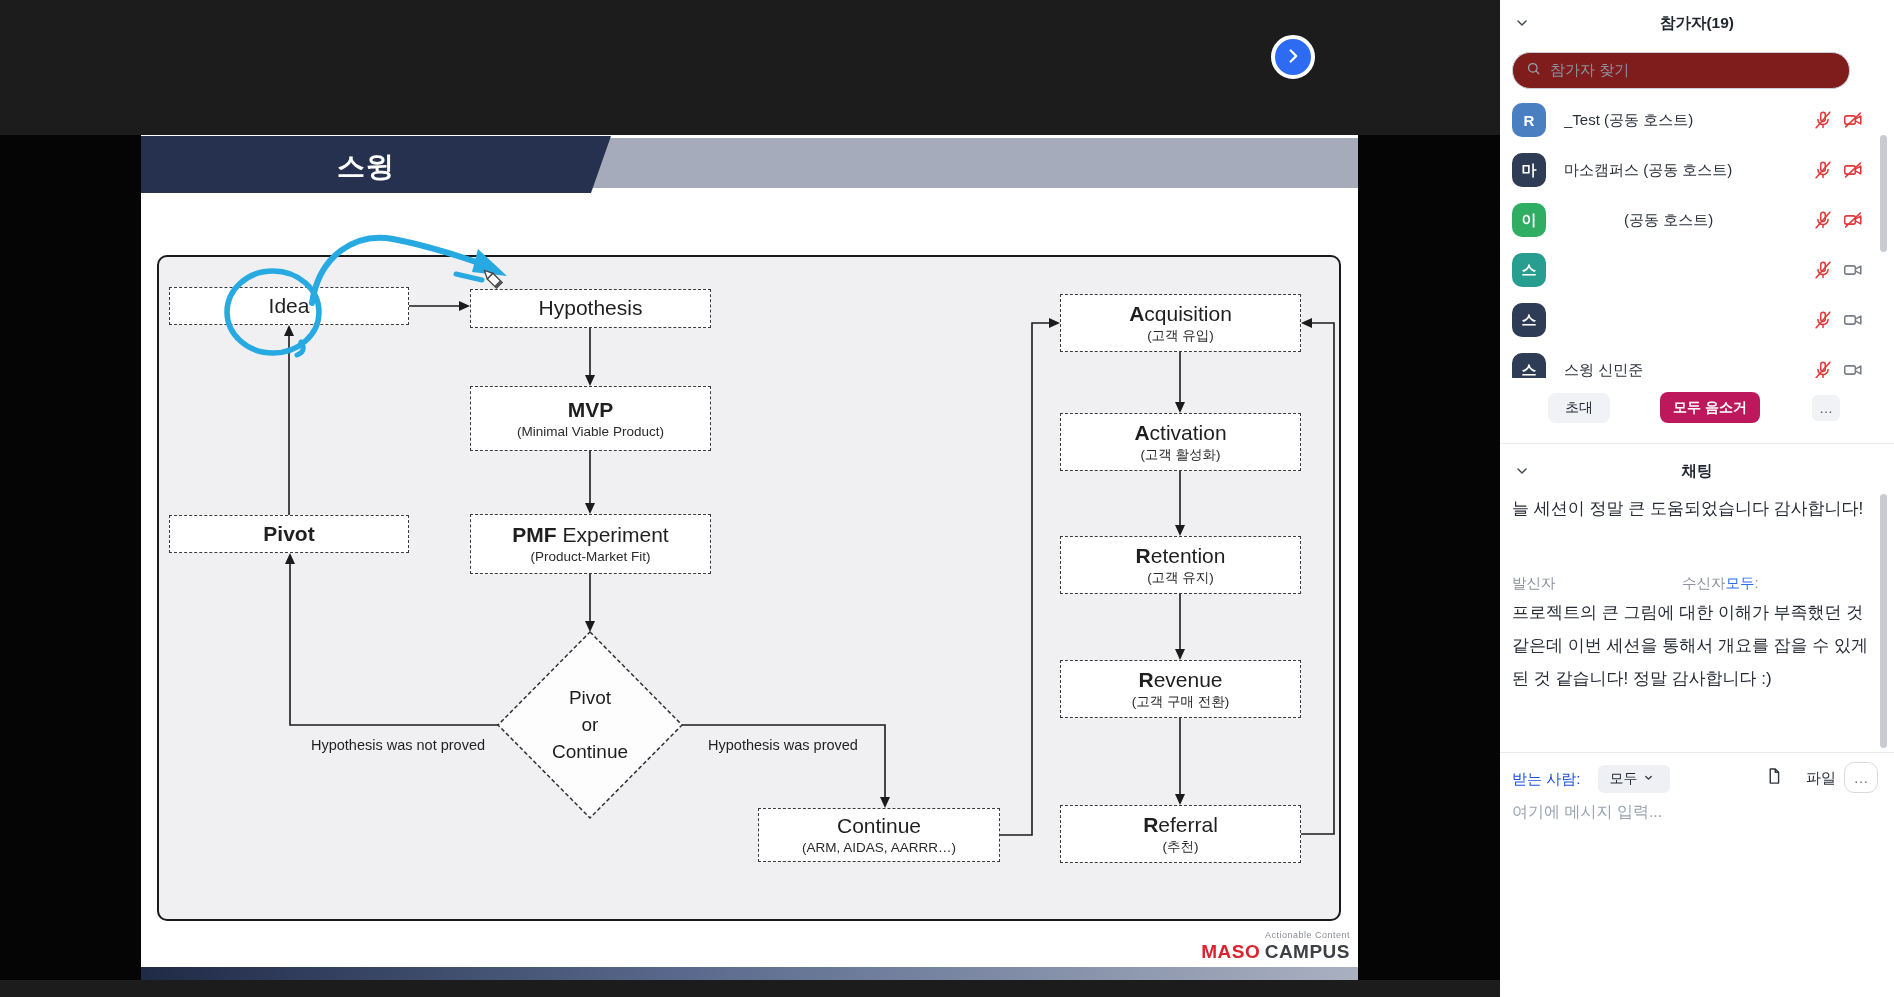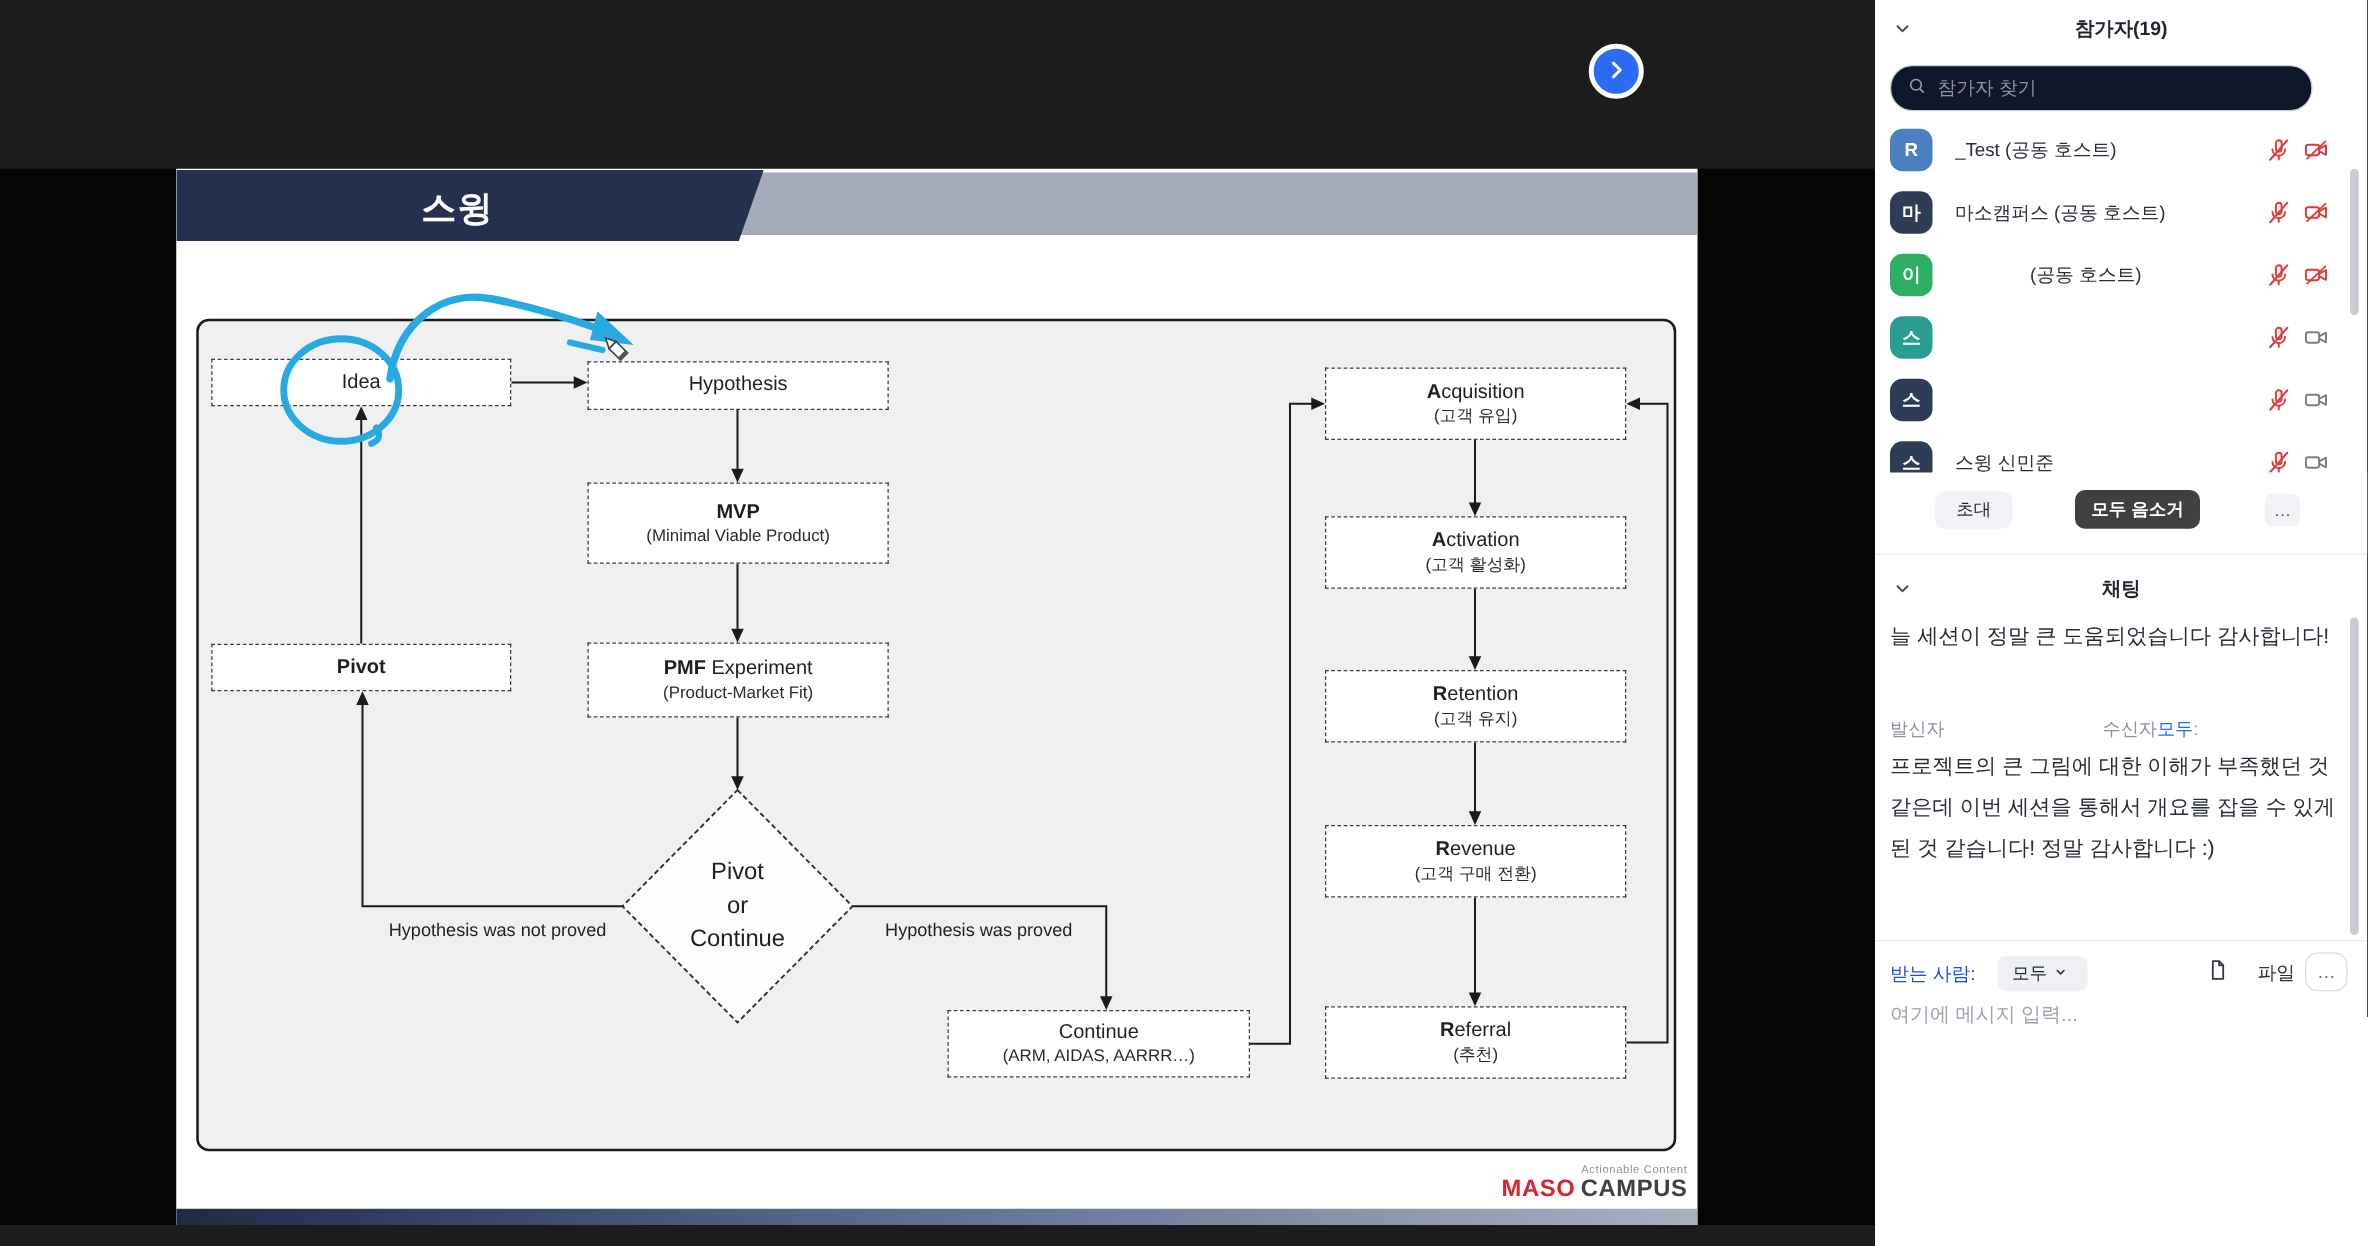--- a/index.html
+++ b/index.html
@@ -26,21 +26,21 @@
   .logo .tagline{font-size:9px;color:#8a8f96;letter-spacing:.5px;margin-bottom:1px;}
   .logo .maso{color:#d9232e;font-weight:bold;font-size:19px;letter-spacing:.5px;}
   .logo .campus{color:#3d4044;font-weight:bold;font-size:19px;letter-spacing:.5px;}
 
   
   .panel{position:absolute;left:16px;top:120px;width:1184px;height:666px;background:#f0f0f2;
     border:2px solid #1a1a1a;border-radius:10px;}
   .edges{position:absolute;left:0;top:0;}
   .dbox{position:absolute;background:#fff;border:1.5px dashed #3b3b3b;display:flex;flex-direction:column;
     align-items:center;justify-content:center;color:#1f1f1f;line-height:1.15;}
-  .dbox .t{font-size:16px;}
+  .dbox .t{font-size:21px;}
   .dbox .s{font-size:13.5px;margin-top:2px;color:#2a2a2a;}
   .b-idea{left:10px;top:30px;width:240px;height:38px;}
   .b-hyp{left:311px;top:32px;width:241px;height:39px;}
   .b-mvp{left:311px;top:129px;width:241px;height:65px;}
   .b-pmf{left:311px;top:257px;width:241px;height:60px;}
   .b-pivot{left:10px;top:258px;width:240px;height:38px;}
   .b-cont{left:599px;top:551px;width:242px;height:54px;}
   .b-acq{left:901px;top:37px;width:241px;height:58px;}
   .b-act{left:901px;top:156px;width:241px;height:58px;}
   .b-ret{left:901px;top:279px;width:241px;height:58px;}
@@ -53,21 +53,21 @@
   .el-right{left:534px;top:444px;width:180px;}
   .annotation{position:absolute;left:0;top:0;pointer-events:none;}
 
   
   .sidebar{position:absolute;left:1500px;top:0;width:394px;height:997px;background:#fff;}
   .sec-hdr{position:absolute;left:0;width:394px;height:28px;}
   .sec-hdr .title{position:absolute;left:0;width:394px;text-align:center;font-size:15.5px;
     font-weight:bold;color:#1f2430;top:5px;}
   .sec-hdr .chev{position:absolute;left:14px;top:7px;width:16px;height:16px;cursor:pointer;}
   .search{position:absolute;left:12px;top:52px;width:338px;height:37px;border:1px solid #c9ced8;
-    border-radius:18px;display:flex;align-items:center;padding:0 12px;background:#0f172a;}
+    border-radius:18px;display:flex;align-items:center;padding:0 12px;background:#7f1d1d;}
   .search .ph{color:#8d93a0;font-size:15px;margin-left:8px;}
   .prow{position:absolute;left:0;width:394px;height:44px;display:flex;align-items:center;}
   .pav{width:34px;height:34px;border-radius:10px;margin-left:12px;color:#fff;font-size:15px;font-weight:bold;
     display:flex;align-items:center;justify-content:center;flex:none;}
   .pname{margin-left:18px;font-size:15px;color:#2a2f3a;flex:1;white-space:nowrap;overflow:hidden;}
   .pname.indent{padding-left:60px;}
   .ic{width:22px;height:22px;flex:none;}
   .ic.mic{margin-right:8px;}
   .ic.cam{margin-right:30px;}
   .fade{position:absolute;left:0;top:378px;width:394px;height:65px;background:#fff;}
@@ -358,21 +358,21 @@
       <span class="ic cam"><svg width="22" height="22" viewBox="0 0 24 24">
             <g fill="none" stroke="#787d87" stroke-width="1.7" stroke-linejoin="round">
               <rect x="3" y="7.5" width="11.5" height="9" rx="2"></rect>
               <path d="M14.5 11l6-3.2v8.4l-6-3.2"></path>
             </g>
           </svg></span>
     </div>
 
     <div class="fade"></div>
     <button class="pill btn-invite">초대</button>
-    <button class="pill btn-mute" style="background-color: #404040; text-align: center;">모두 음소거</button>
+    <button class="pill btn-mute" style="background-color: #be185d; text-align: center;">모두 음소거</button>
     <button class="pill btn-more">…</button>
 
     <div class="divider" style="top:443px"></div>
 
     <div class="sec-hdr" style="top:456px">
       <span class="chev">
         <svg width="16" height="16" viewBox="0 0 24 24">
             <path d="M6 9l6 6 6-6" fill="none" stroke="#434a57" stroke-width="2.2" stroke-linecap="round" stroke-linejoin="round"></path>
           </svg>
       </span>

